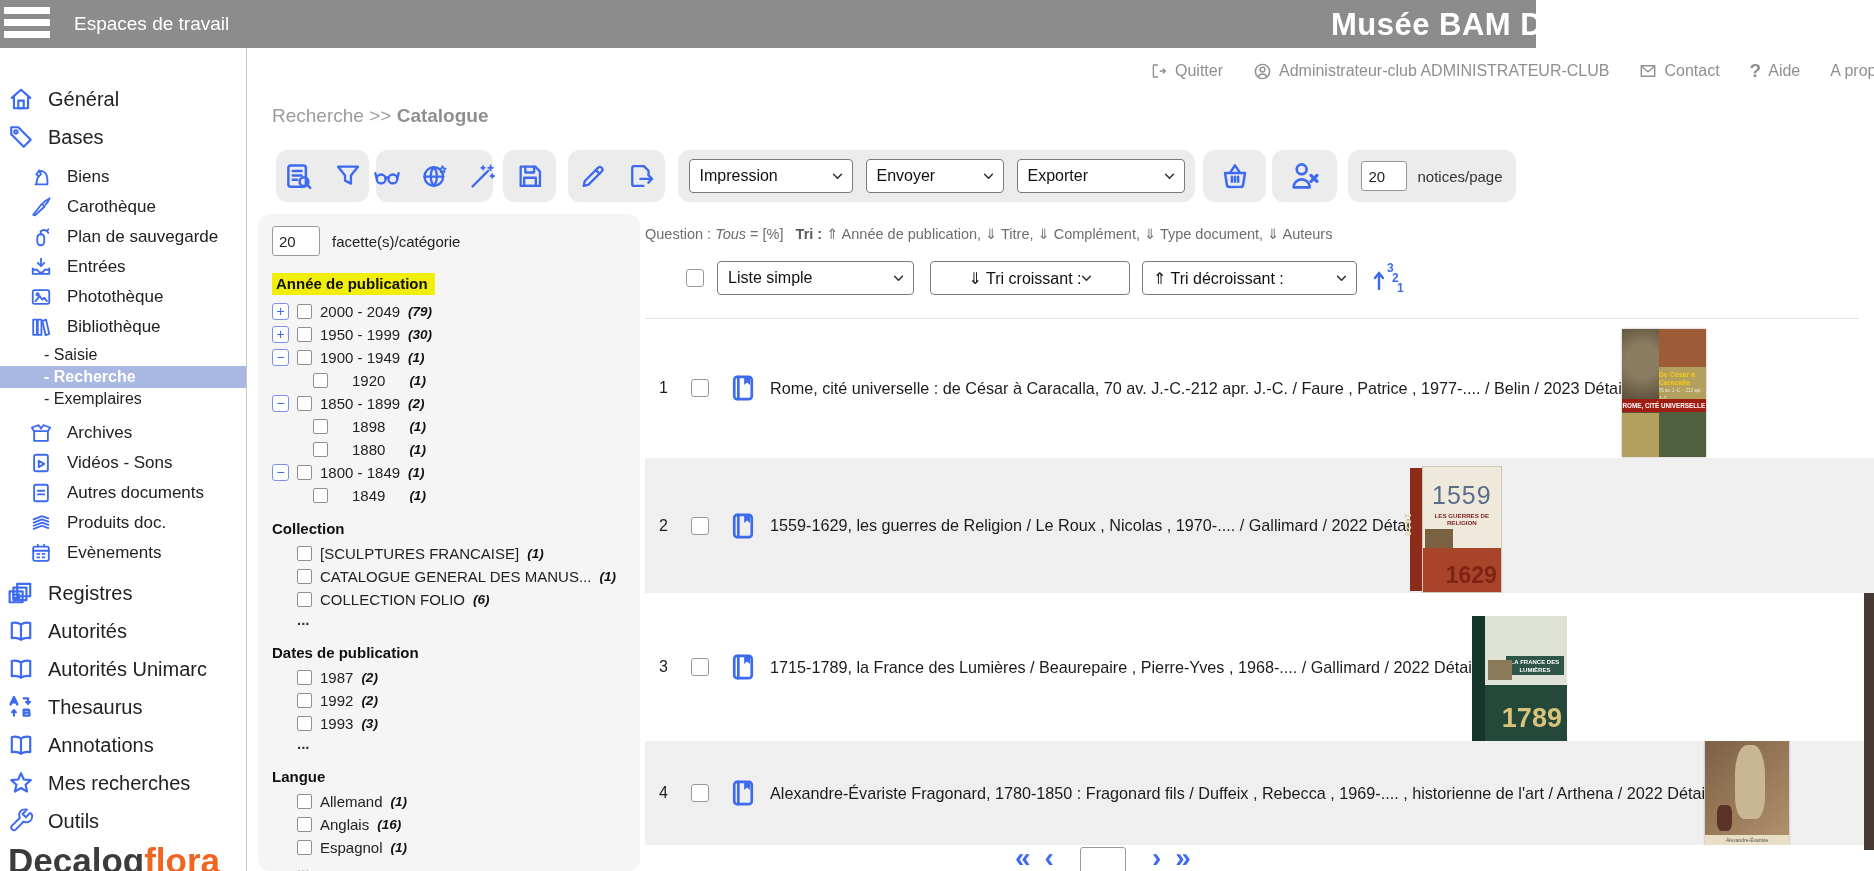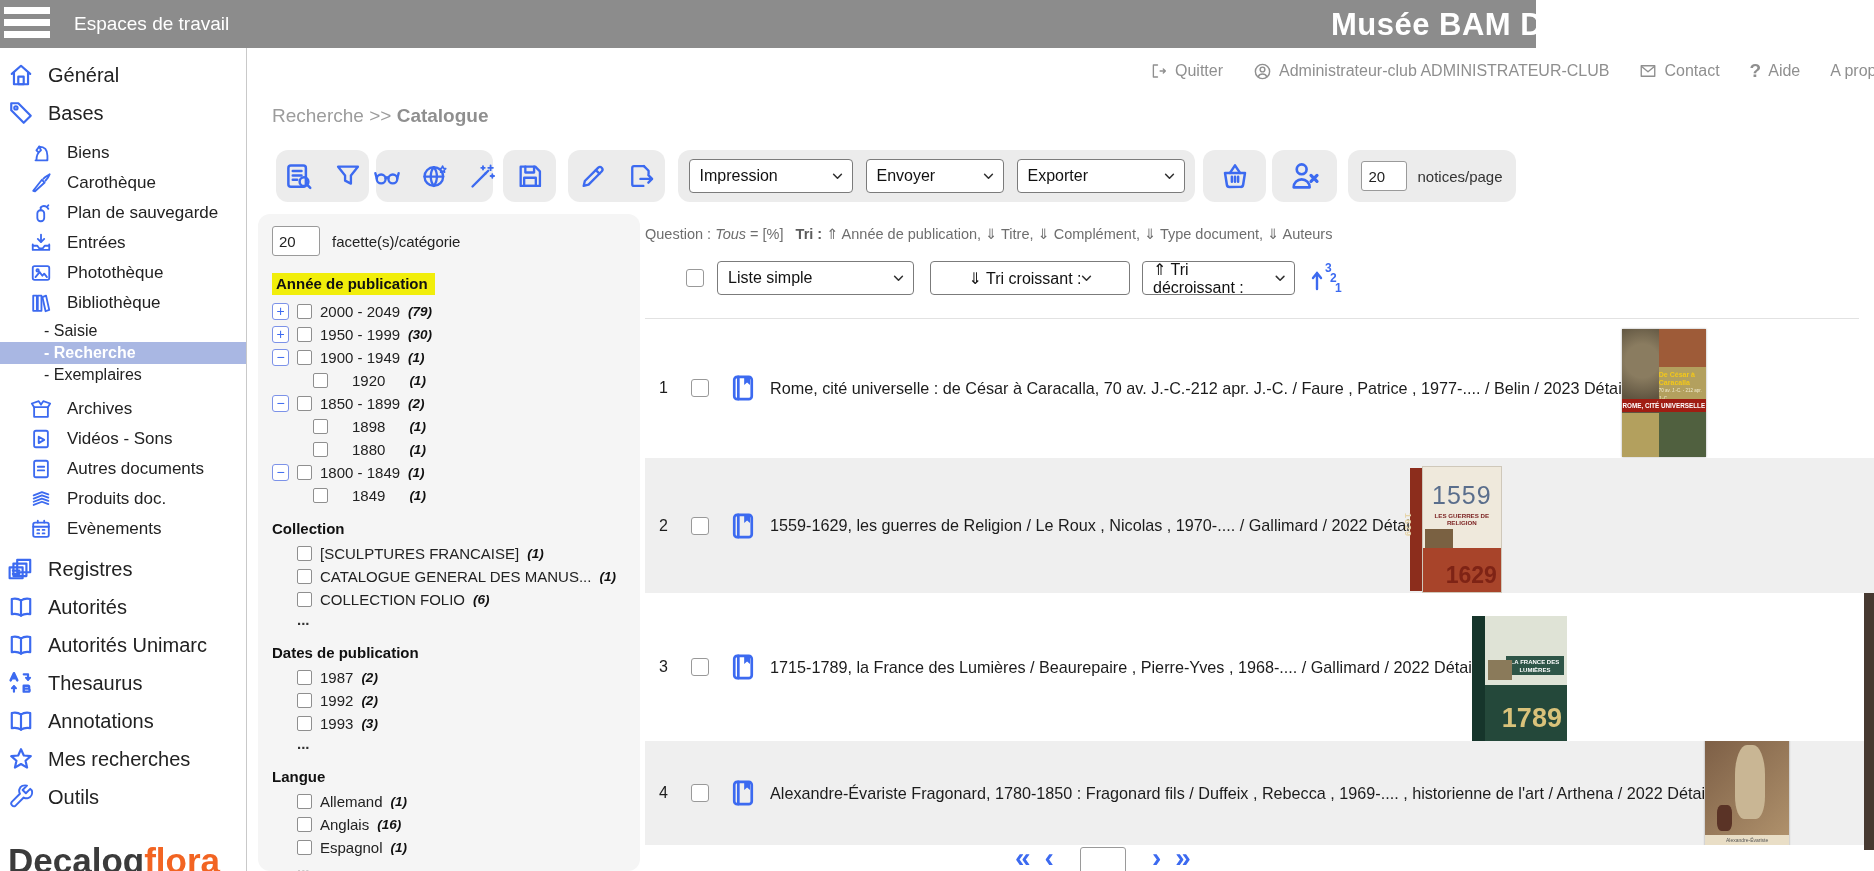--- a/index.html
+++ b/index.html
@@ -16,21 +16,21 @@
   
   .utility { position:absolute; left:1150px; top:56px; height:30px; display:flex; align-items:center; gap:30px; color:#8f8f8f; font-size:16px; white-space:nowrap; }
   .utility .uitem { display:flex; align-items:center; gap:7px; cursor:pointer; }
   .uic { stroke:#8f8f8f; fill:none; stroke-width:1.8; stroke-linecap:round; stroke-linejoin:round; }
   .qmark { font-size:19px; font-weight:bold; color:#8f8f8f; }
 
   
   .sidebar { position:absolute; left:0; top:48px; width:247px; height:823px; background:#fff; border-right:1px solid #c9c9c9; overflow:hidden; }
   .s0, .s1, .s2 { display:flex; align-items:center; color:#222; cursor:pointer; }
   .s0 { height:38px; font-size:20px; gap:14px; padding-left:8px; }
-  .s0:first-child { margin-top:8px; }
+  .s0:first-child { margin-top:32px; }
   .s1 { height:30px; font-size:17px; gap:15px; padding-left:30px; }
   .s2 { height:22px; font-size:16px; padding-left:44px; }
   .mt6 { margin-top:6px; } .mt2 { margin-top:2px; } .mt8 { margin-top:8px; }
   .sel { background:#a9b7e3; color:#fff; font-weight:bold; }
   .ic { stroke:#3c6af0; fill:none; stroke-width:2; stroke-linecap:round; stroke-linejoin:round; flex:none; }
   .brand { position:absolute; left:8px; bottom:-10px; font-size:35px; font-weight:bold; white-space:nowrap; }
   .brand .b1 { color:#3b3b3b; }
   .brand .b2 { color:#f26422; }
 
   
@@ -675,21 +675,21 @@
       <svg class="chev" width="11" height="7" viewBox="0 0 12 8">
           <use href="#i-chevd"></use>
         </svg>
     </div>
     <div class="selectbox" style="width:200px;margin-left:16px;justify-content:center;">
       <span>⇓ Tri croissant :</span>
       <svg class="chev" width="11" height="7" viewBox="0 0 12 8">
           <use href="#i-chevd"></use>
         </svg>
     </div>
-    <div class="selectbox" style="width:153px;margin-left:12px;">
+    <div class="selectbox" style="width:215px;margin-left:12px;">
       <span>⇑ Tri décroissant :</span>
       <svg class="chev" width="11" height="7" viewBox="0 0 12 8">
           <use href="#i-chevd"></use>
         </svg>
     </div>
     <div class="sorticon">
       <svg width="34" height="34" viewBox="0 0 34 34">
         <path d="M8 28 V12 M8 12 l-4 5 M8 12 l4 5" stroke="#3c6af0" stroke-width="2.4" fill="none" stroke-linecap="round"></path>
         <text x="16" y="11" font-size="12" font-weight="bold" fill="#3c6af0">3</text>
         <text x="21" y="21" font-size="12" font-weight="bold" fill="#3c6af0">2</text>

